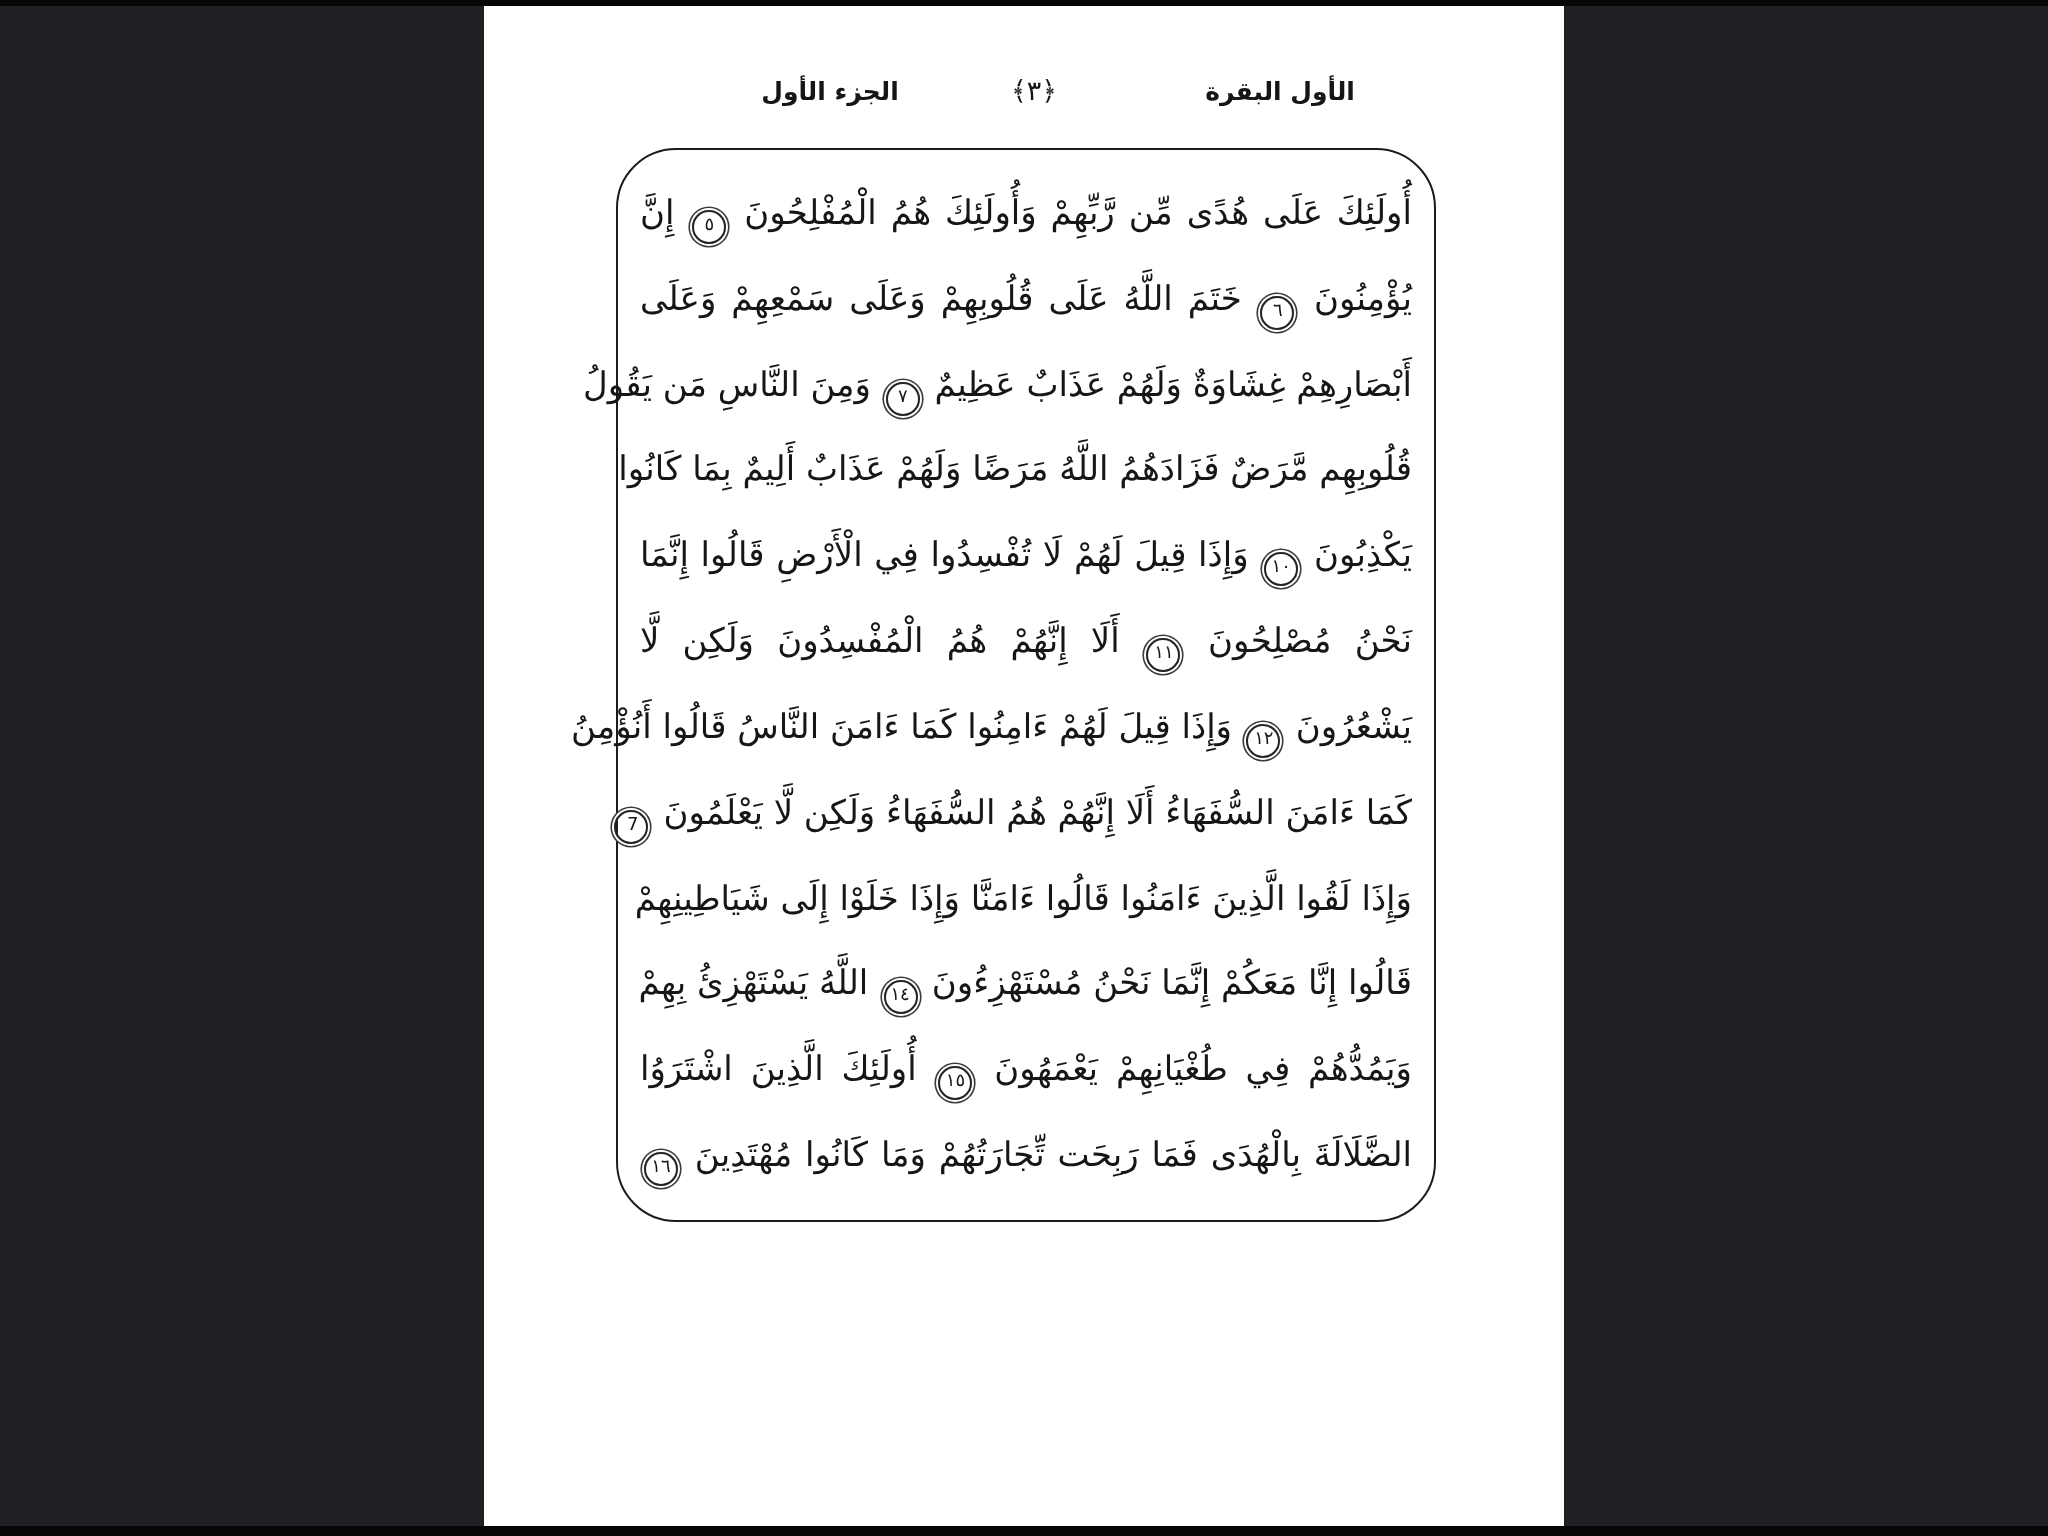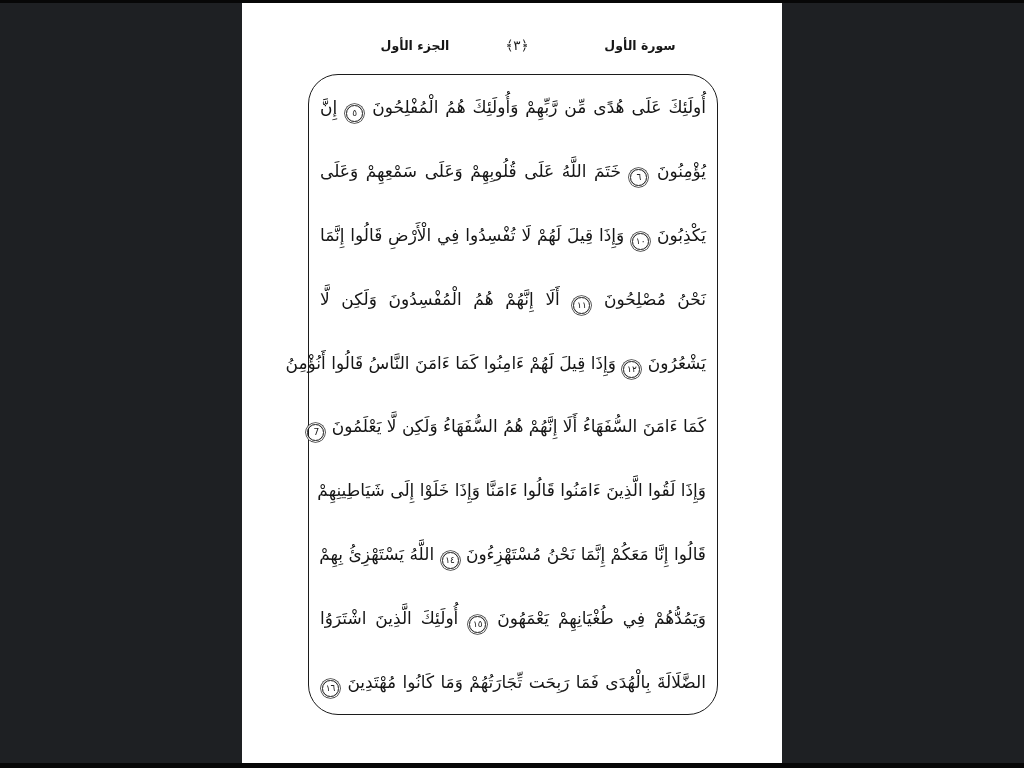--- a/index.html
+++ b/index.html
@@ -35,21 +35,21 @@
   }
   .hdr-ornate{
     font-size:12.5px;font-weight:bold;letter-spacing:-0.5px;
   }
   .hdr-num{font-size:13.5px;}
   .hdr-surah{left:398px;top:2px;}
   .hdr-pageno{left:275px;top:1px;}
   .hdr-juz{left:173px;top:2px;}
   .text-frame{
     position:absolute;
-    left:66px;top:71px;width:410px;height:641px;
+    left:66px;top:71px;width:410px;height:537px;
     border:1.5px solid #1c1c1c;
     border-radius:30px;
     padding:12px 9px 12px 9px;
     display:flex;flex-direction:column;justify-content:space-between;
     background:var(--page);
   }
   .quran-line{
     direction:rtl;
     text-align:justify;
     text-align-last:justify;
@@ -75,28 +75,30 @@
   }
 </style>
 </head>
 <body>
 
 <div class="edge-strip top"></div>
 
 <div class="mushaf-page">
 
   <div class="page-header">
-    <span class="hdr-item hdr-ornate hdr-surah">سورة الأول</span>
+    <span class="hdr-item hdr-ornate hdr-surah">الأول البقرة</span>
     <span class="hdr-item hdr-num hdr-pageno">﴿٣﴾</span>
     <span class="hdr-item hdr-ornate hdr-juz">الجزء الأول</span>
   </div>
 
   <div class="text-frame">
       <div class="quran-line"><span>أُولَئِكَ عَلَى هُدًى مِّن رَّبِّهِمْ وَأُولَئِكَ هُمُ الْمُفْلِحُونَ</span> <span class="ayah-marker">٥</span> <span>إِنَّ</span></div>
       <div class="quran-line"><span>يُؤْمِنُونَ</span> <span class="ayah-marker">٦</span> <span>خَتَمَ اللَّهُ عَلَى قُلُوبِهِمْ وَعَلَى سَمْعِهِمْ وَعَلَى</span></div>
+      <div class="quran-line"><span>أَبْصَارِهِمْ غِشَاوَةٌ وَلَهُمْ عَذَابٌ عَظِيمٌ</span> <span class="ayah-marker">٧</span> <span>وَمِنَ النَّاسِ مَن يَقُولُ</span></div>
+      <div class="quran-line"><span>قُلُوبِهِم مَّرَضٌ فَزَادَهُمُ اللَّهُ مَرَضًا وَلَهُمْ عَذَابٌ أَلِيمٌ بِمَا كَانُوا</span></div>
       <div class="quran-line"><span>يَكْذِبُونَ</span> <span class="ayah-marker">١٠</span> <span>وَإِذَا قِيلَ لَهُمْ لَا تُفْسِدُوا فِي الْأَرْضِ قَالُوا إِنَّمَا</span></div>
       <div class="quran-line"><span>نَحْنُ مُصْلِحُونَ</span> <span class="ayah-marker">١١</span> <span>أَلَا إِنَّهُمْ هُمُ الْمُفْسِدُونَ وَلَكِن لَّا</span></div>
       <div class="quran-line"><span>يَشْعُرُونَ</span> <span class="ayah-marker">١٢</span> <span>وَإِذَا قِيلَ لَهُمْ ءَامِنُوا كَمَا ءَامَنَ النَّاسُ قَالُوا أَنُؤْمِنُ</span></div>
       <div class="quran-line"><span>كَمَا ءَامَنَ السُّفَهَاءُ أَلَا إِنَّهُمْ هُمُ السُّفَهَاءُ وَلَكِن لَّا يَعْلَمُونَ</span> <span class="ayah-marker">7</span></div>
       <div class="quran-line"><span>وَإِذَا لَقُوا الَّذِينَ ءَامَنُوا قَالُوا ءَامَنَّا وَإِذَا خَلَوْا إِلَى شَيَاطِينِهِمْ</span></div>
       <div class="quran-line"><span>قَالُوا إِنَّا مَعَكُمْ إِنَّمَا نَحْنُ مُسْتَهْزِءُونَ</span> <span class="ayah-marker">١٤</span> <span>اللَّهُ يَسْتَهْزِئُ بِهِمْ</span></div>
       <div class="quran-line"><span>وَيَمُدُّهُمْ فِي طُغْيَانِهِمْ يَعْمَهُونَ</span> <span class="ayah-marker">١٥</span> <span>أُولَئِكَ الَّذِينَ اشْتَرَوُا</span></div>
       <div class="quran-line"><span>الضَّلَالَةَ بِالْهُدَى فَمَا رَبِحَت تِّجَارَتُهُمْ وَمَا كَانُوا مُهْتَدِينَ</span> <span class="ayah-marker">١٦</span></div>
     </div>
 

